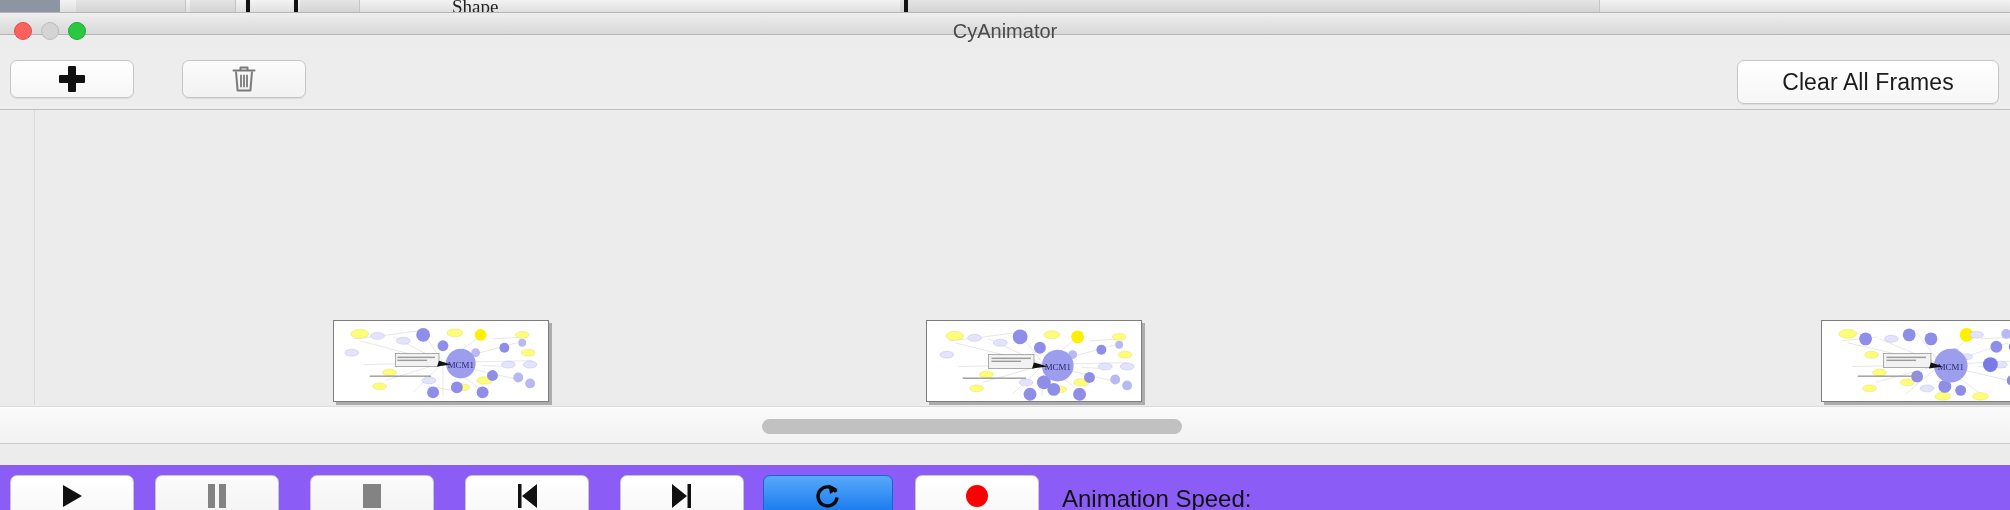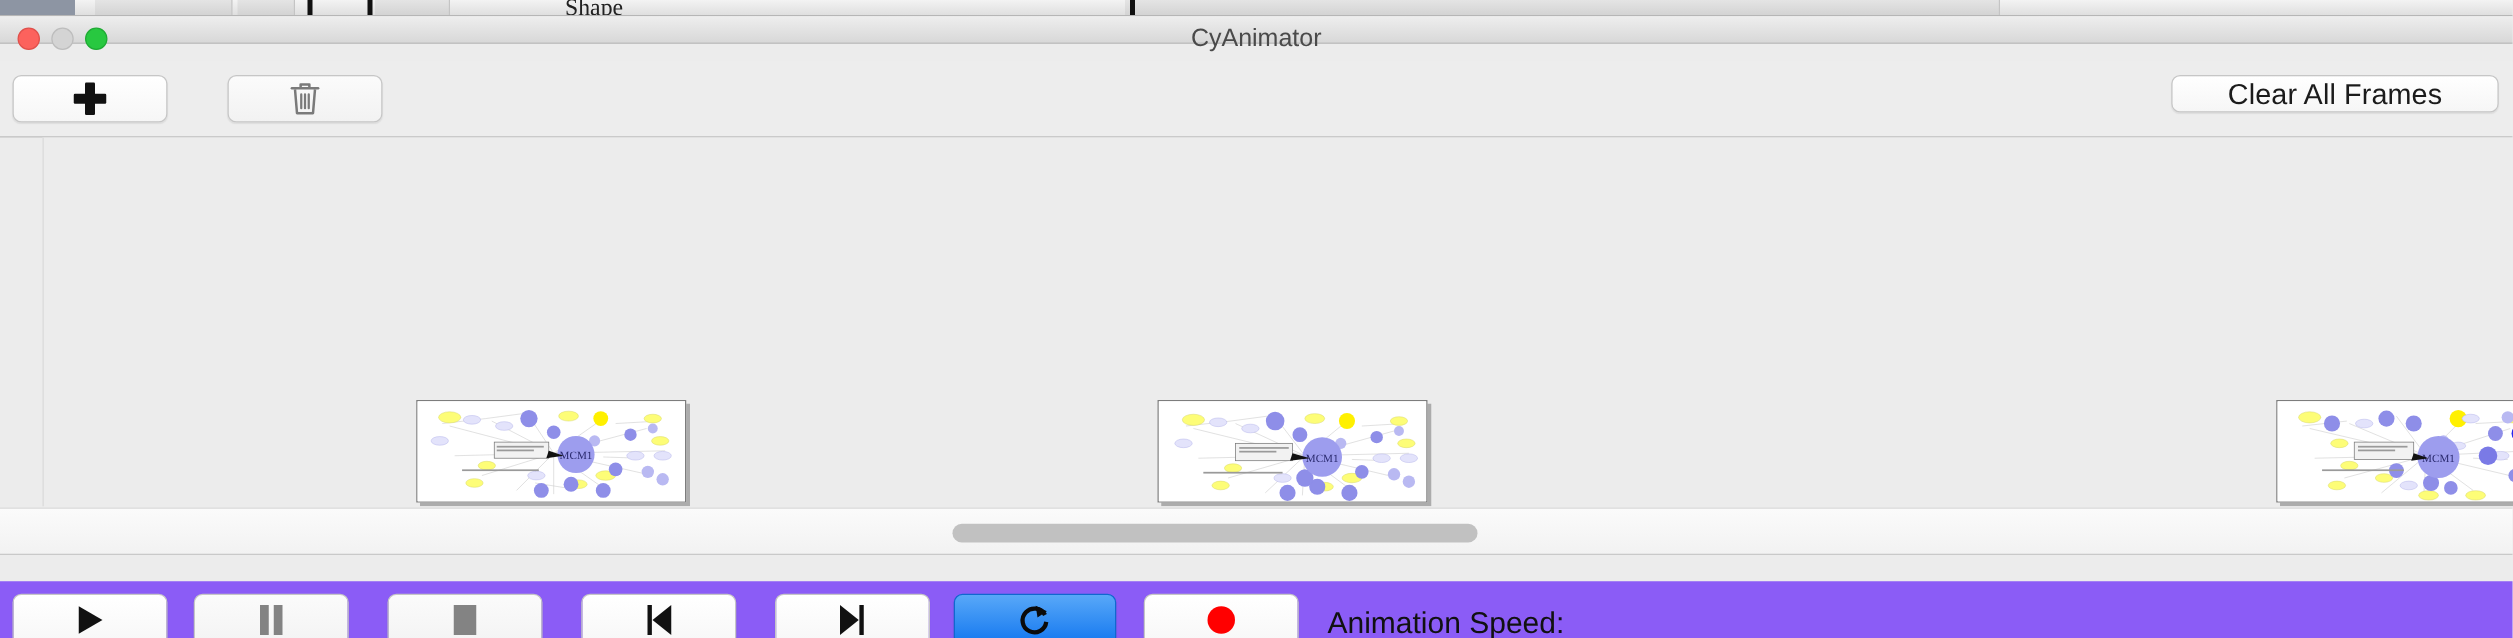--- a/index.html
+++ b/index.html
@@ -64,21 +64,21 @@
     border: 1px solid #c6c6c6;
     border-radius: 7px;
     box-shadow: 0 1px 1px rgba(0,0,0,0.07);
     display: flex; align-items: center; justify-content: center;
     cursor: pointer;
     color: #1b1b1b;
   }
   .btn.flat { background: linear-gradient(#fbfbfb, #f2f2f2); }
   .btn-add   { left: 10px;  top: 11px; width: 124px; height: 38px; }
   .btn-del   { left: 182px; top: 11px; width: 124px; height: 38px; }
-  .btn-clear { left: 1737px; top: 11px; width: 262px; height: 30px;
+  .btn-clear { left: 1737px; top: 11px; width: 262px; height: 44px;
                font-size: 23px; letter-spacing: .1px; }
 
   .icon-plus { position: relative; width: 26px; height: 26px; }
   .icon-plus::before, .icon-plus::after {
     content: ""; position: absolute; background: #111; border-radius: 1px;
   }
   .icon-plus::before { left: 0; top: 9px;  width: 26px; height: 8px; }
   .icon-plus::after  { left: 9px; top: 0;  width: 8px;  height: 26px; }
 
   

